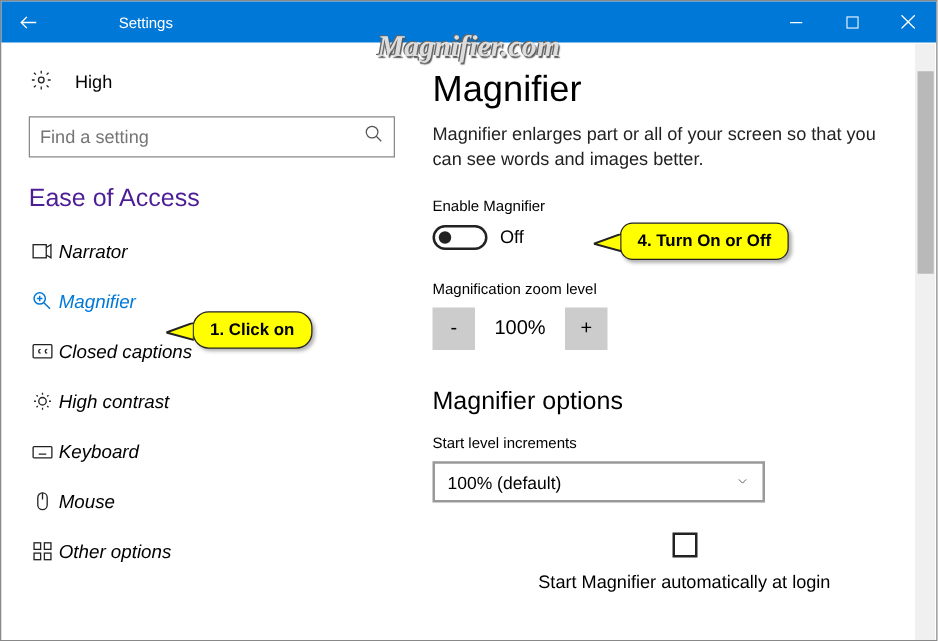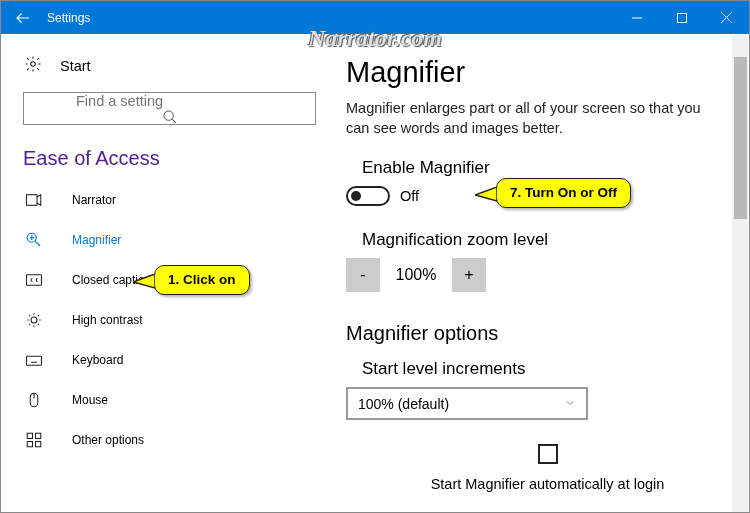--- a/index.html
+++ b/index.html
@@ -1,46 +1,46 @@
 <!DOCTYPE html>
 <html><head>
 <meta charset="utf-8">
 <style>
   * { box-sizing: border-box; margin: 0; padding: 0; font-family: "Segoe UI", Arial, sans-serif; }
   body { background: #fff; width: 750px; height: 513px; overflow: hidden; position: relative; border: 1px solid #888;}
-  .titlebar { height: 33px; background: #0078d7; display: flex; align-items: center; color: #fff; position: relative; }
+  .titlebar { height: 33px; background: #0078d7; display: flex; align-items: center; color: #fff; position: relative; gap: 48px; }
   .back-btn { width: 44px; height: 100%; display: flex; align-items: center; justify-content: center; }
   .back-btn svg { stroke: #fff; }
   .title { font-size: 12px; font-weight: 400; margin-left: 2px; }
   .winctrls { position: absolute; right: 0; top: 0; display: flex; height: 100%; }
   .winctrl { width: 45px; display: flex; align-items: center; justify-content: center; }
   .content { display: flex; height: calc(100% - 33px); position: relative;}
   .sidebar { width: 325px; padding: 18px 12px 0 22px; }
   .home-row { display: flex; align-items: center; gap: 18px; margin: 3px 0 16px 1px; }
   .home-row span { font-size: 14.5px; }
-  .search { display:flex; align-items:center; width: 293px; height: 33px; border: 1px solid #888; padding: 0 8px; justify-content: space-between; margin-bottom: 22px; flex-direction: column;}
+  .search { display:flex; align-items:center; width: 293px; height: 33px; border: 1px solid #888; padding: 0 8px; justify-content: space-between; margin-bottom: 22px;}
   .search input { border: none; outline: none; font-size: 14.5px; flex: 1; color: #555; background: transparent; }
   .cat { color: #4c1d95; font-size: 20px; margin-bottom: 10px; }
-  .nav-item { display: flex; align-items: center; gap: 29px; padding: 11px 0 11px 2px; font-size: 12px; cursor: default; position: relative;}
+  .nav-item { display: flex; align-items: center; gap: 4px; padding: 11px 0 11px 2px; font-size: 15px; cursor: default; position: relative; font-style: italic;}
   .nav-item.active { color: #0078d7; }
   .nav-item .ico { width: 18px; height: 18px; display:flex; align-items:center; justify-content:center; }
   .main { flex: 1; padding: 22px 0 0 20px; position: relative; }
   .scrollbar { position: absolute; right: 1px; top: 34px; width: 16px; height: 477px; background: #f0f0f0;}
   .scrollbar-thumb { position: absolute; right: 2px; top: 56px; width: 13px; height: 162px; background: #b9b9b9; }
   h1 { font-weight: 300; font-size: 29px; margin-bottom: 10px; }
   .desc { font-size: 14.5px; color: #222; margin-bottom: 20px; line-height: 1.35; max-width: 380px;}
-  .label { font-size: 17px; margin-bottom: 8px; margin-left: 16px; }
+  .label { font-size: 12px; margin-bottom: 8px; }
   .toggle-row { display: flex; align-items: center; gap: 10px; margin-bottom: 24px;}
   .toggle { width: 44px; height: 20px; border: 2px solid #222; border-radius: 20px; position: relative; }
   .toggle::after { content:""; position:absolute; left: 3px; top: 3px; width: 10px; height: 10px; background:#222; border-radius: 50%; }
   .zoom-row { display: flex; align-items: center; gap: 4px; margin-bottom: 30px; }
   .zoom-btn { width: 34px; height: 34px; background: #ccc; display:flex; align-items:center; justify-content:center; font-size:16px;}
   .zoom-val { width: 64px; text-align:center; font-size: 16px; }
   h2 { font-weight: 400; font-size: 20px; margin-bottom: 14px; }
-  .select { width: 242px; height: 33px; border: 2px solid #999; display:flex; align-items:center; justify-content:space-between; padding: 0 10px; font-size: 14px; margin-bottom: 24px;}
+  .select { width: 266px; height: 33px; border: 2px solid #999; display:flex; align-items:center; justify-content:space-between; padding: 0 10px; font-size: 14px; margin-bottom: 24px;}
   .check-row { display:flex; align-items:center; gap: 12px; font-size: 14.5px; flex-direction: column;}
   .check { width: 20px; height: 20px; border: 2px solid #222; }
   .callout { position: absolute; background: #ffff00; border: 1.5px solid #222; border-radius: 10px; padding: 6px 13px; font-size: 13.5px; font-weight: bold; font-family: "Comic Sans MS", cursive; box-shadow: 2px 2px 3px rgba(0,0,0,.3);}
   .watermark { position: absolute; top: 24px; left: 50%; transform: translateX(-50%); font-size: 24px; font-family: Georgia, serif; font-style: italic; font-weight: bold; color: #ddd; text-shadow: -1px -1px 0 #666, 1px 1px 1px #555; pointer-events:none; z-index: 50;}
 </style>
 </head>
 <body>
 
 <div class="titlebar">
   <div class="back-btn">
@@ -69,21 +69,21 @@
   </div>
 </div>
 
 <div class="content">
   <div class="sidebar">
     <div class="home-row">
       <span class="ico"><svg width="18" height="18" viewBox="0 0 24 24" fill="none" stroke="#222" stroke-width="1.4">
             <circle cx="12" cy="12" r="3"></circle>
             <path d="M12 2v3M12 19v3M4.2 4.2l2.1 2.1M17.7 17.7l2.1 2.1M2 12h3M19 12h3M4.2 19.8l2.1-2.1M17.7 6.3l2.1-2.1"></path>
           </svg></span>
-      <span>Start</span>
+      <span>High</span>
     </div>
     <div class="search">
       <input placeholder="Find a setting" style="">
       <span class="ico"><svg width="16" height="16" viewBox="0 0 24 24" fill="none" stroke="#555" stroke-width="1.5">
             <circle cx="10" cy="10" r="7"></circle>
             <line x1="21" y1="21" x2="15" y2="15"></line>
           </svg></span>
     </div>
     <div class="cat">Ease of Access</div>
 
@@ -181,26 +181,26 @@
     <div class="check-row">
       <div class="check"></div>
       <span>Start Magnifier automatically at login</span>
     </div>
   </div>
 </div>
 
 <div class="scrollbar"></div>
 <div class="scrollbar-thumb"></div>
 
-<div class="callout" style="top:264px; left:153px;">
+<div class="callout" style="top:248px; left:153px;border-radius:13px;">
   <svg style="position:absolute; left:-22px; top:8px;" width="22" height="16">
       <polygon points="22,0 0,8 22,14" fill="#ffff00" stroke="#222" stroke-width="1.5"></polygon>
     </svg>
   <span>1. Click on</span>
 </div>
 <div class="callout" style="top:177px; left:495px;">
   <svg style="position:absolute; left:-22px; top:8px;" width="22" height="16">
       <polygon points="22,0 0,8 22,14" fill="#ffff00" stroke="#222" stroke-width="1.5"></polygon>
     </svg>
-  <span>7. Turn On or Off</span>
-</div>
-
-<div class="watermark">Narrator.com</div>
+  <span>4. Turn On or Off</span>
+</div>
+
+<div class="watermark">Magnifier.com</div>
 
 </body></html>

